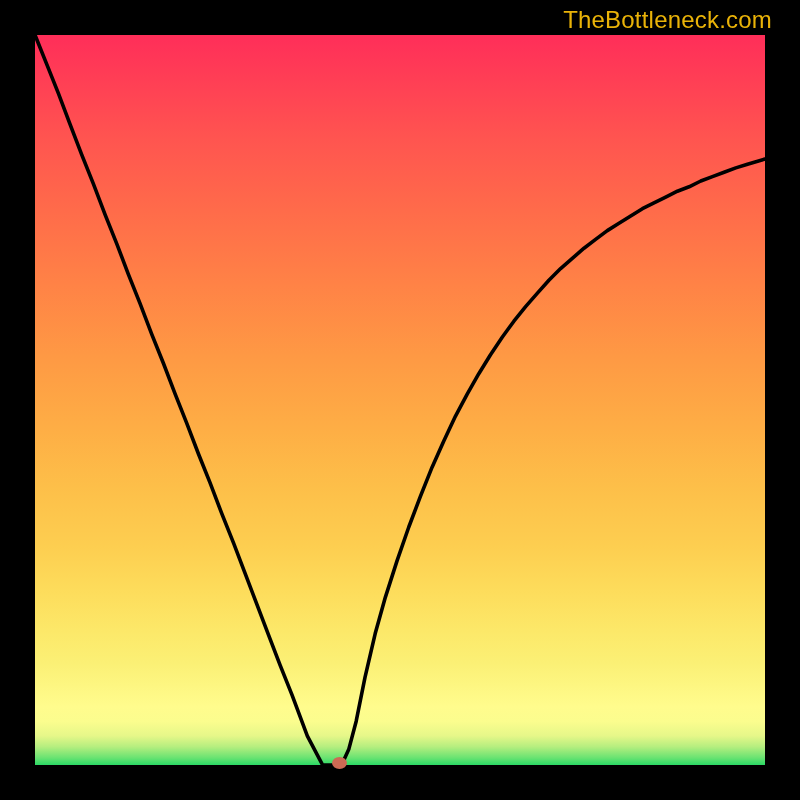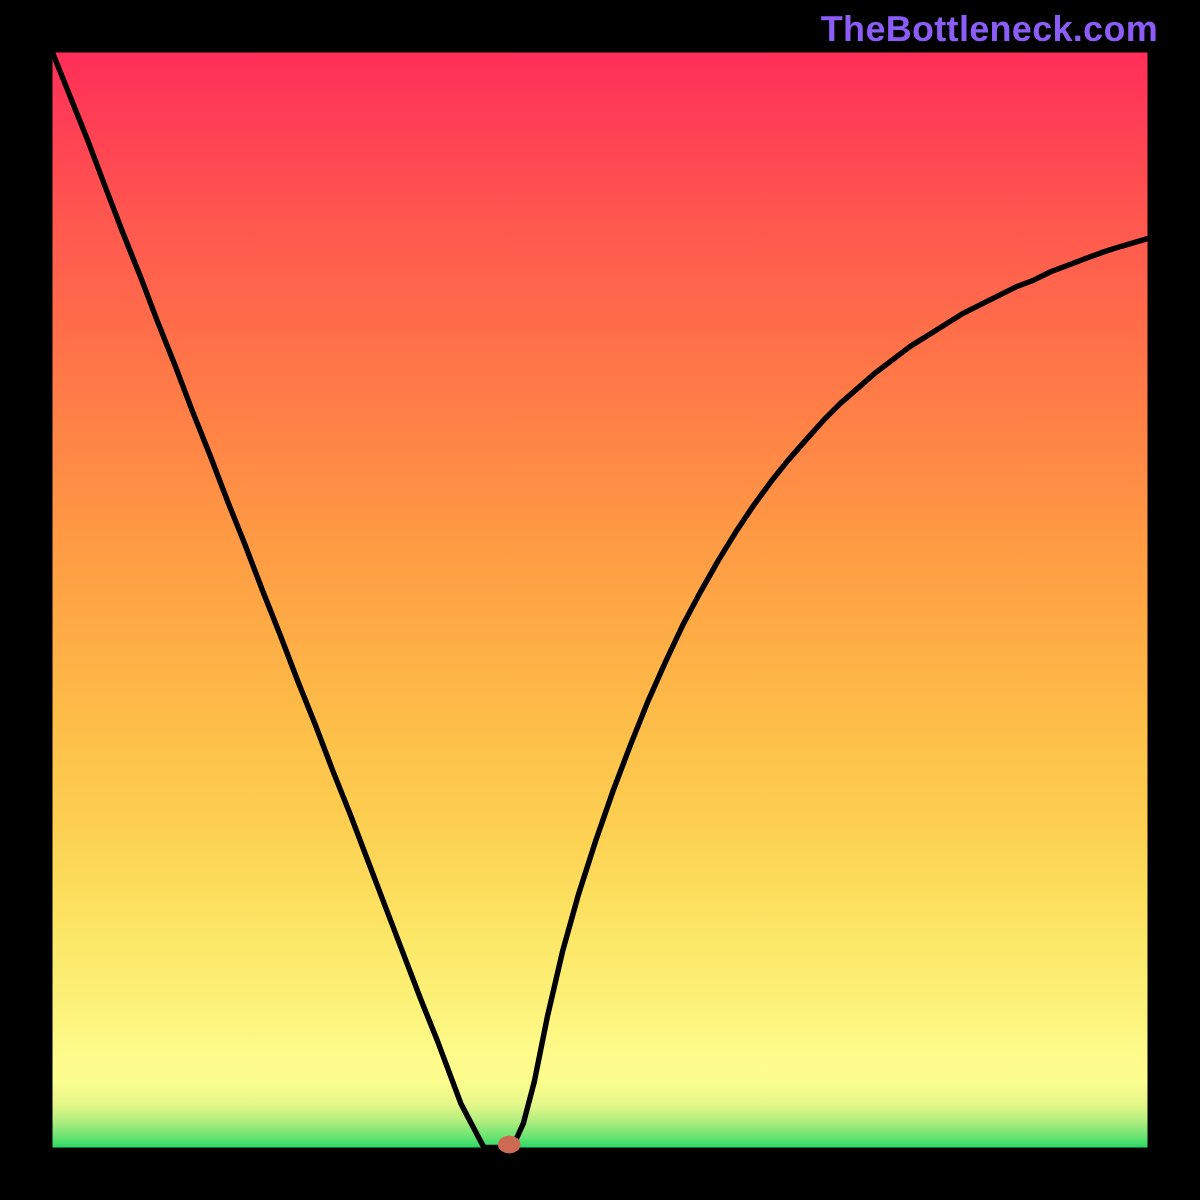--- a/index.html
+++ b/index.html
@@ -43,23 +43,23 @@
       #ff6b4a 76%,
       #ff5450 86%,
       #ff3e55 94%,
       #ff2e59 100%
     );
   }
   .watermark {
     position: absolute;
     top: 6px;
     right: 28px;
-    color: #8b5cf6;
+    color: #eab308;
     font-size: 24px;
-    font-weight: 700;
+    font-weight: 400;
     letter-spacing: 0.2px;
     user-select: none;
   }
   svg.curve {
     position: absolute;
     top: 0;
     left: 0;
     width: 730px;
     height: 730px;
     overflow: visible;

